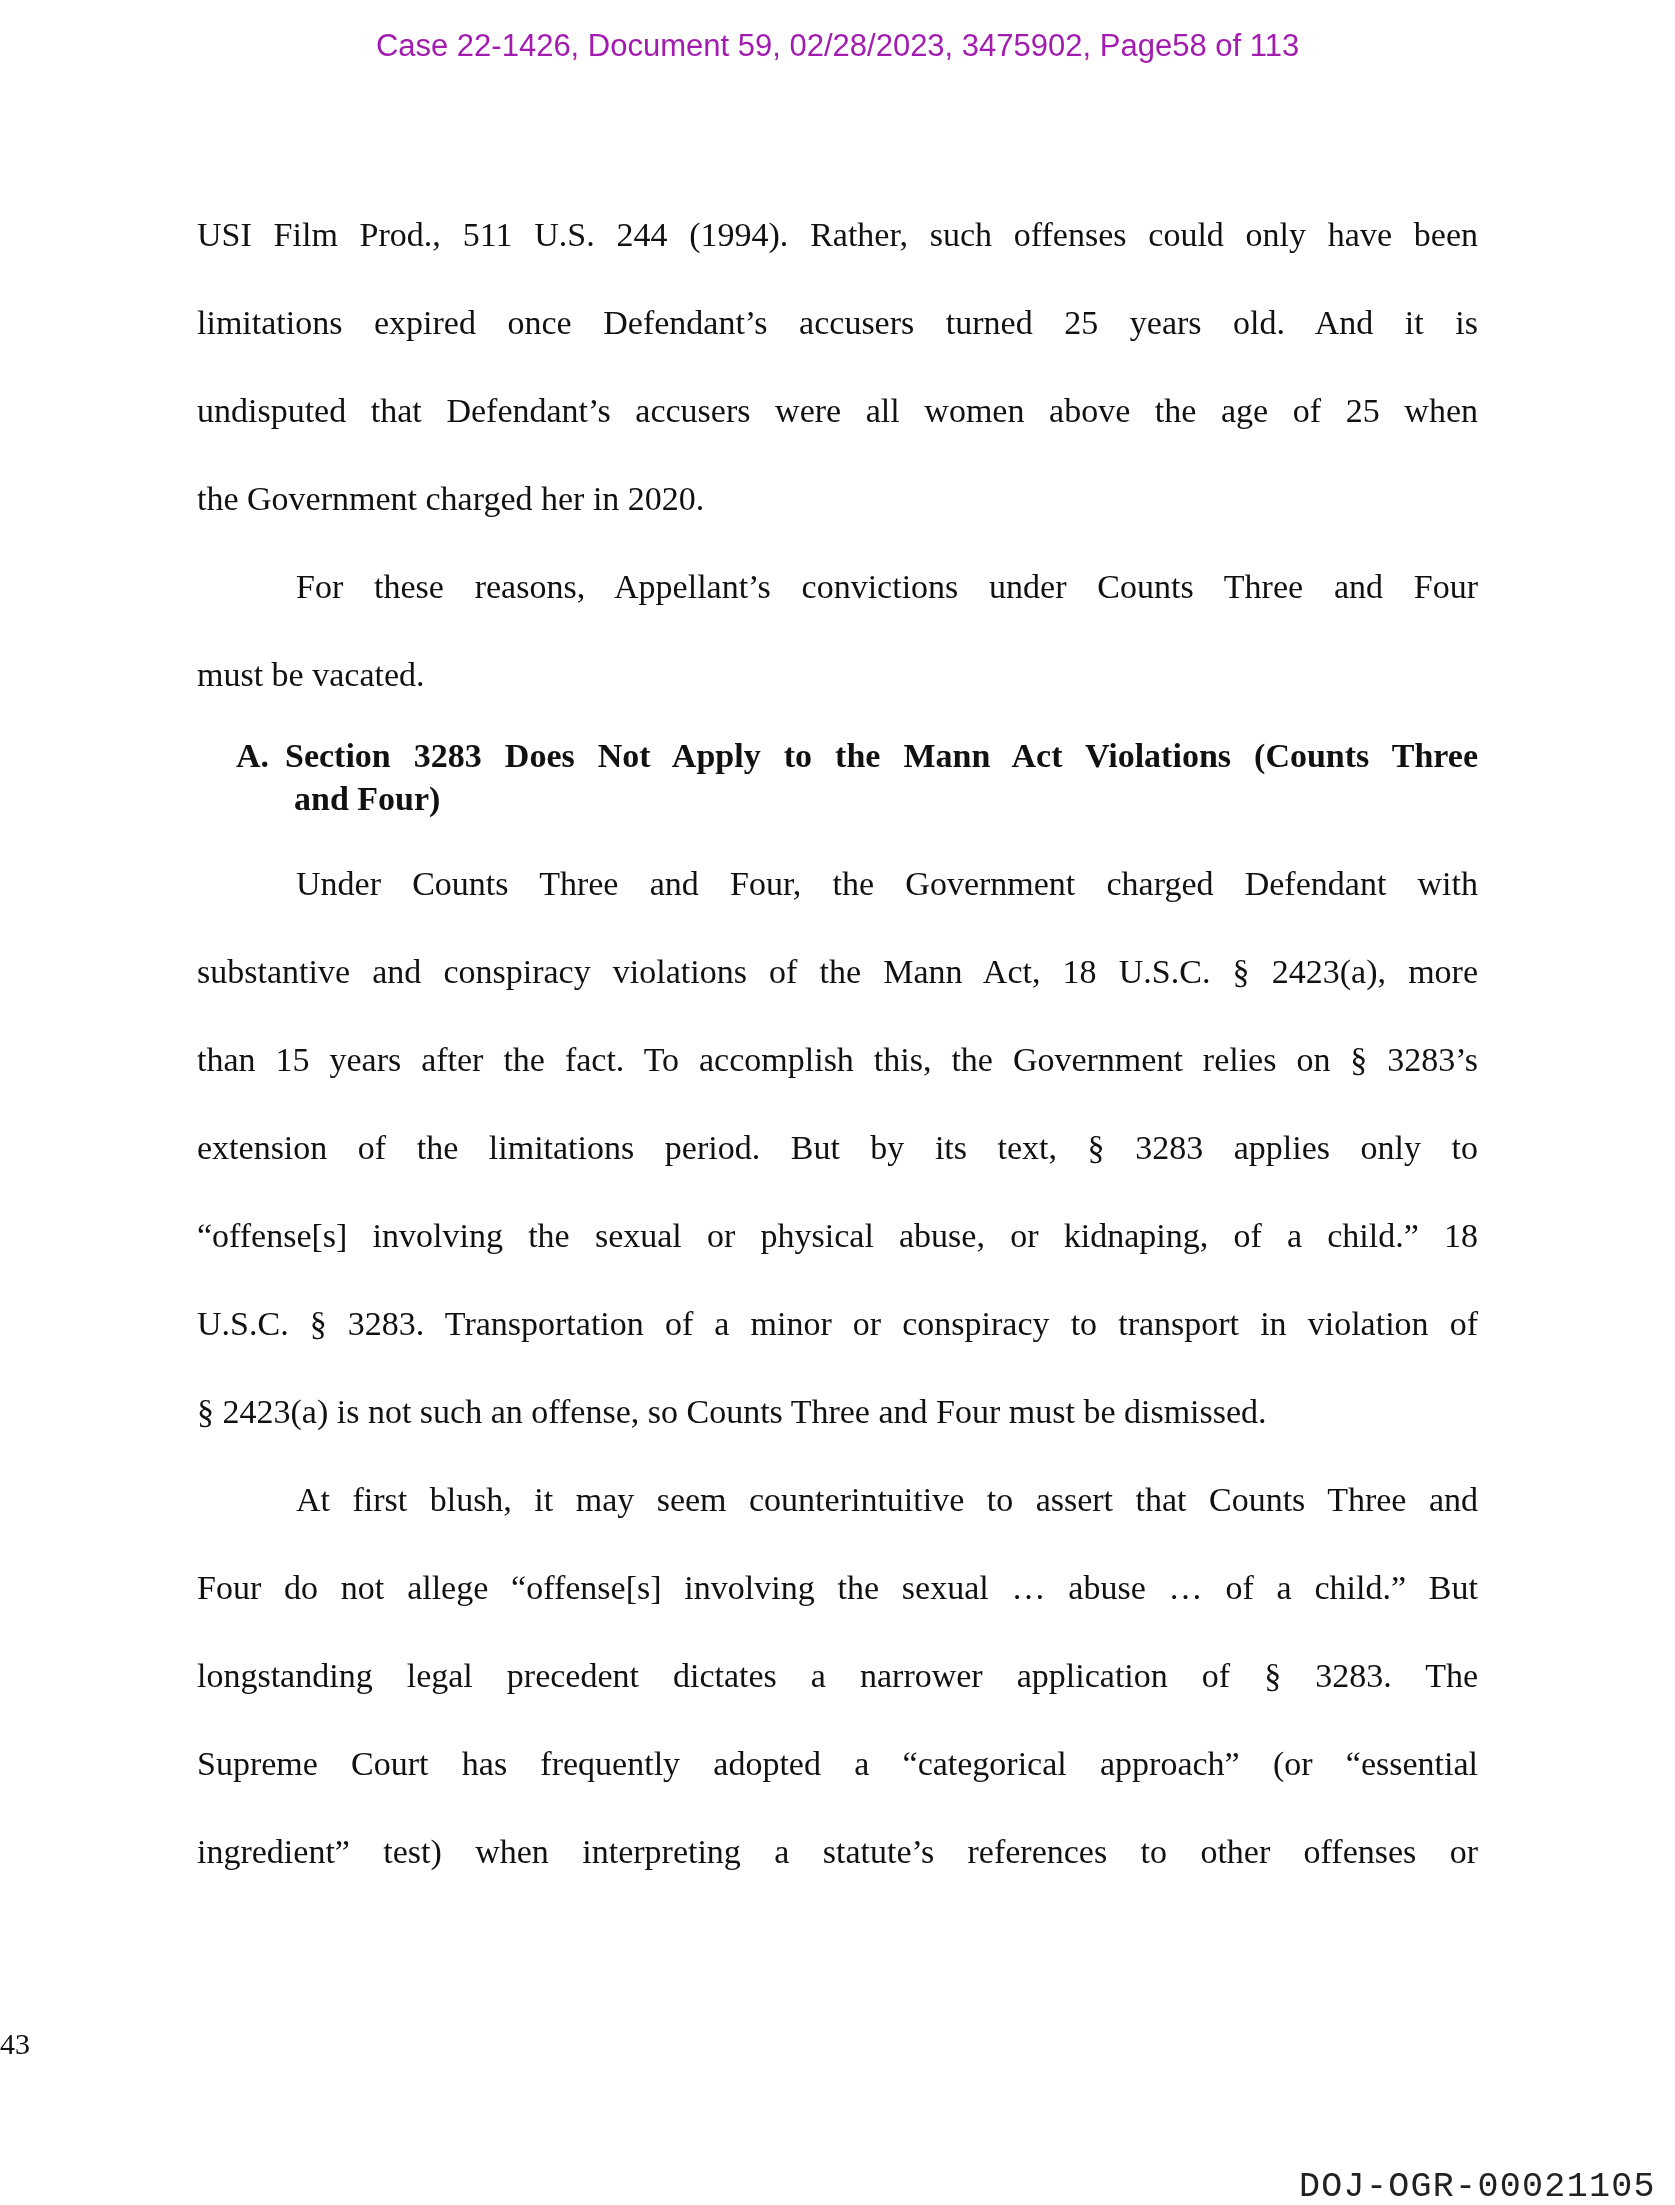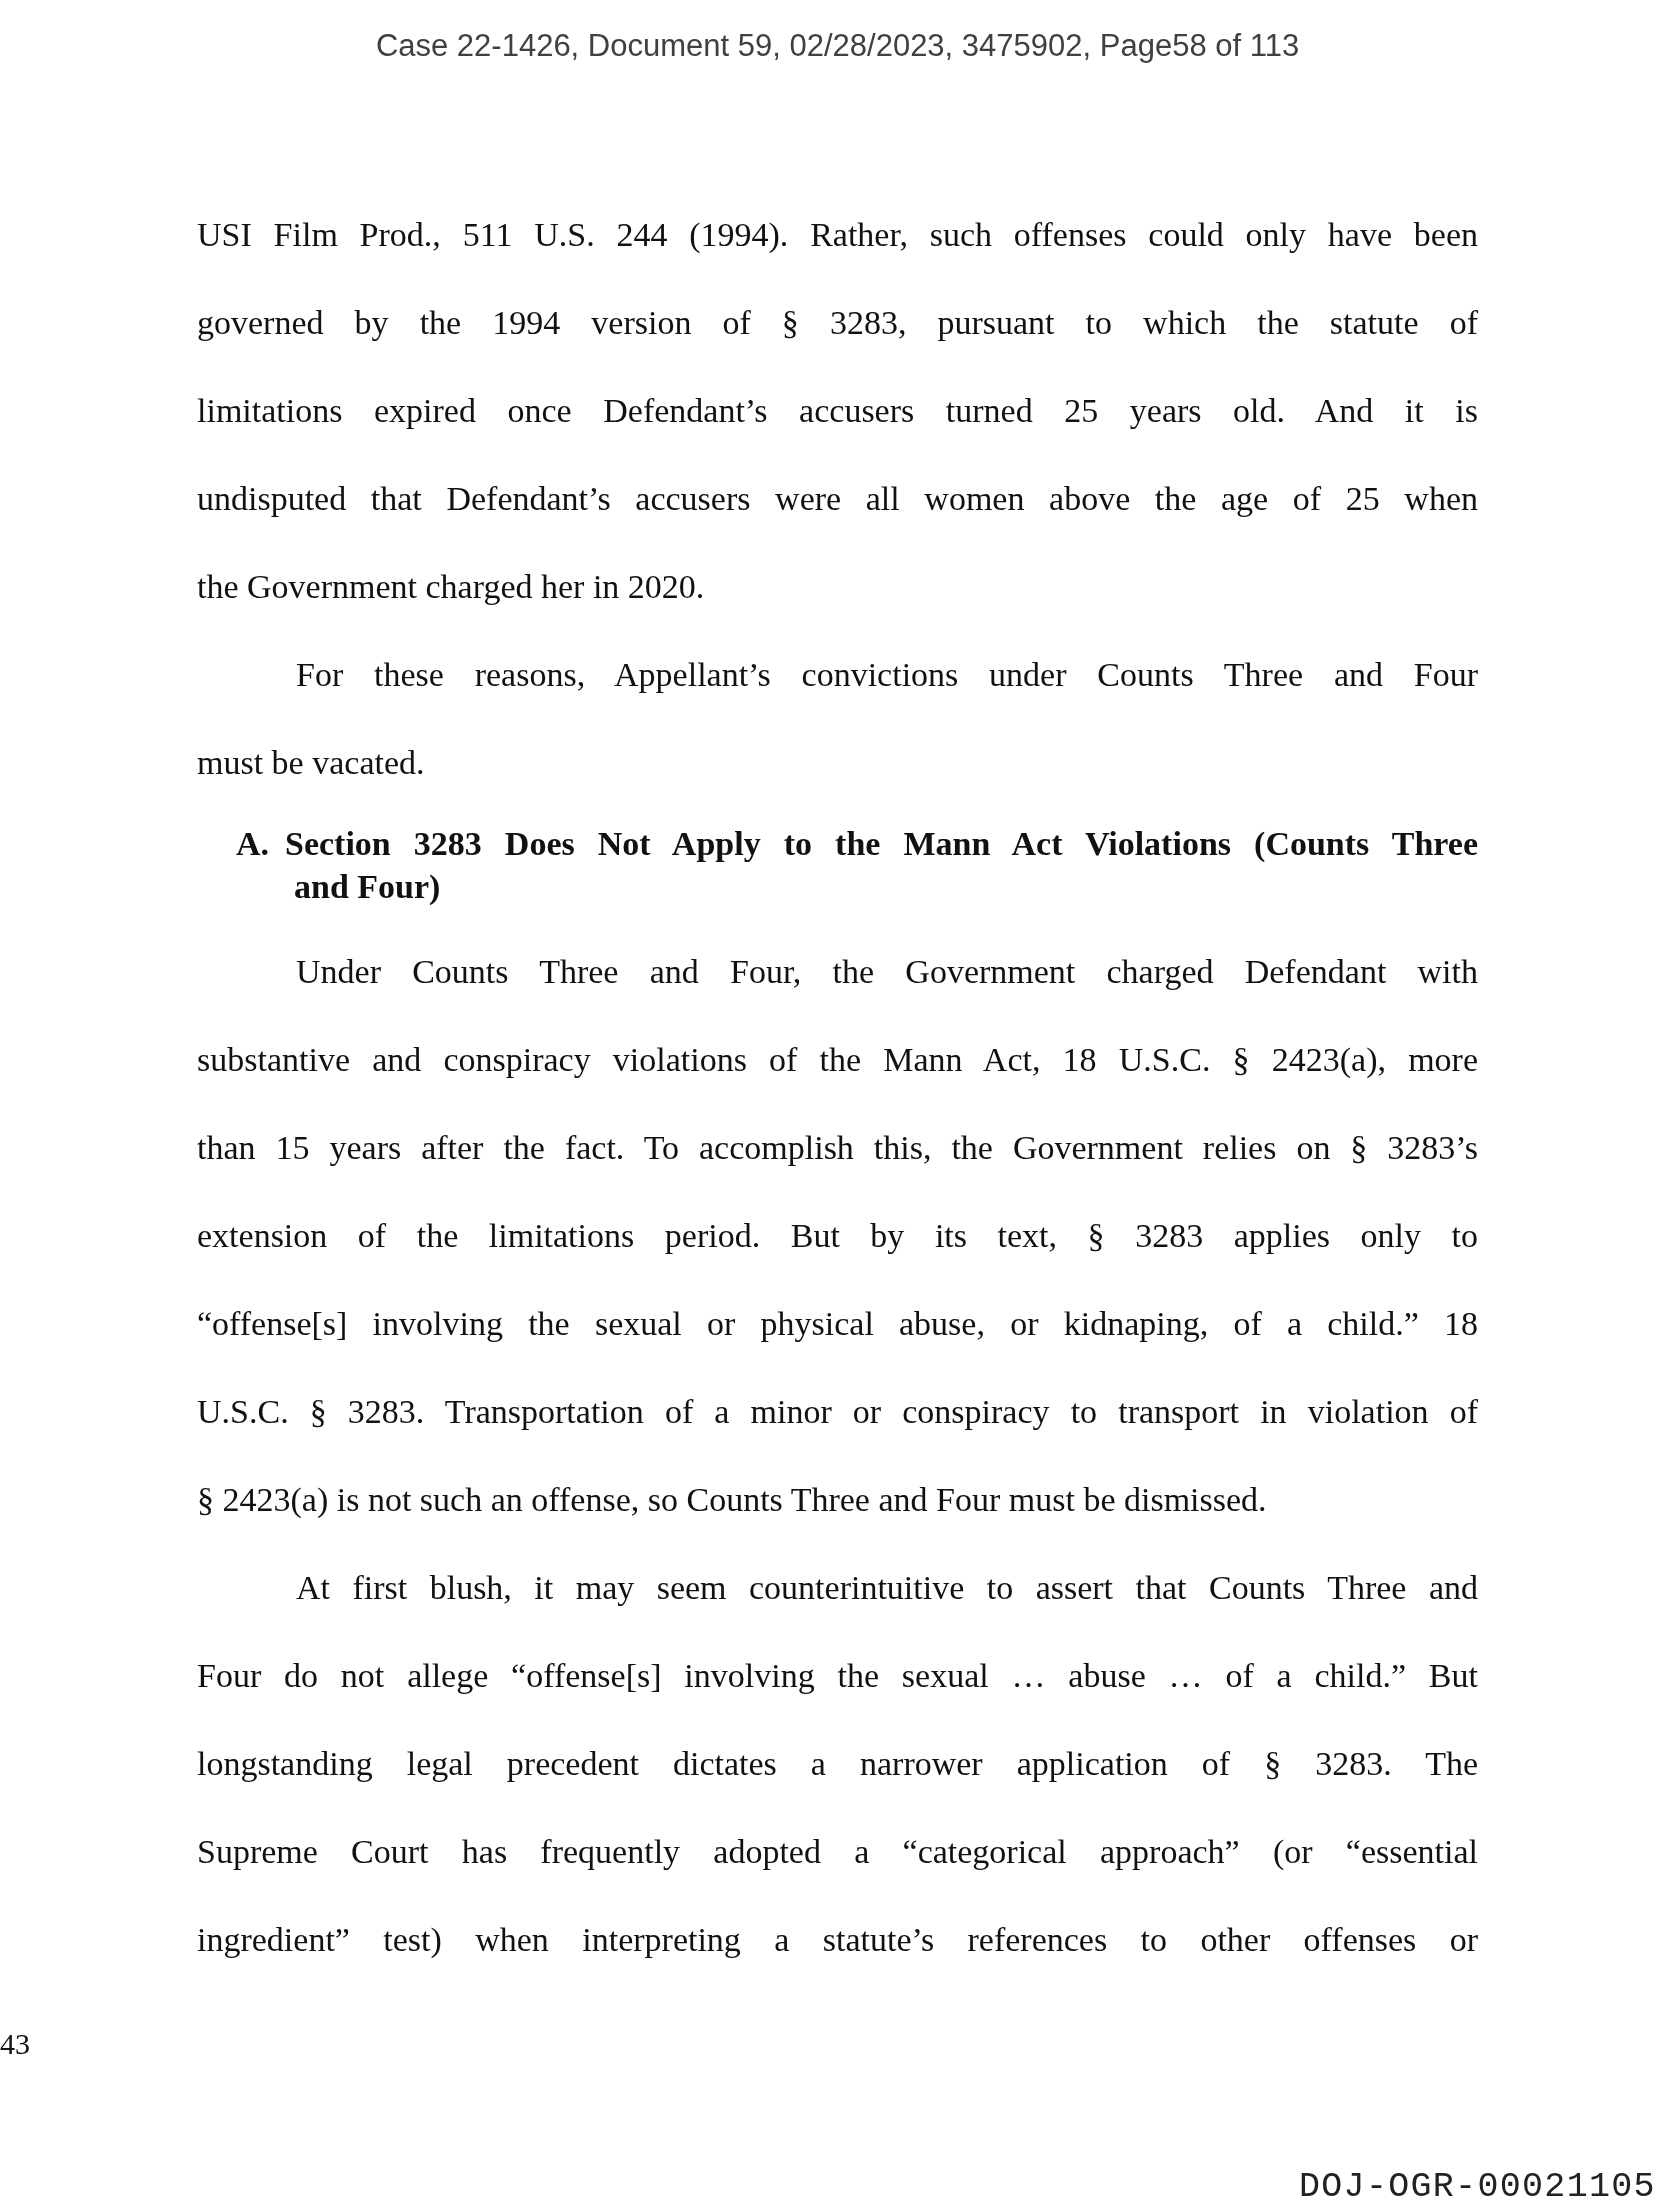--- a/index.html
+++ b/index.html
@@ -16,21 +16,21 @@
       color: #111111;
     }
     .header-stamp {
       position: absolute;
       top: 28px;
       left: 0;
       width: 1675px;
       text-align: center;
       font-family: "Liberation Sans", "DejaVu Sans", sans-serif;
       font-size: 31px;
-      color: #404040;
+      color: #a21caf;
       letter-spacing: 0px;
     }
     .page-body {
       position: absolute;
       left: 197px;
       top: 191px;
       width: 1281px;
     }
     .line {
       height: 88px;
@@ -91,21 +91,20 @@
   </style>
 </head>
 <body>
 
 <div class="header-stamp">Case 22-1426, Document 59, 02/28/2023, 3475902, Page58 of 113</div>
 
 <div class="page-body">
 
   <div>
     <div class="line"><span class="italic">USI Film Prod.</span><span>, 511 U.S. 244 (1994).  Rather, such offenses could only have been</span></div>
-    <div class="line">governed by the 1994 version of § 3283, pursuant to which the statute of</div>
     <div class="line">limitations expired once Defendant’s accusers turned 25 years old.  And it is</div>
     <div class="line">undisputed that Defendant’s accusers were all women above the age of 25 when</div>
     <div class="line last">the Government charged her in 2020.</div>
   </div>
 
   <div>
     <div class="line indent">For these reasons, Appellant’s convictions under Counts Three and Four</div>
     <div class="line last">must be vacated.</div>
   </div>
 

